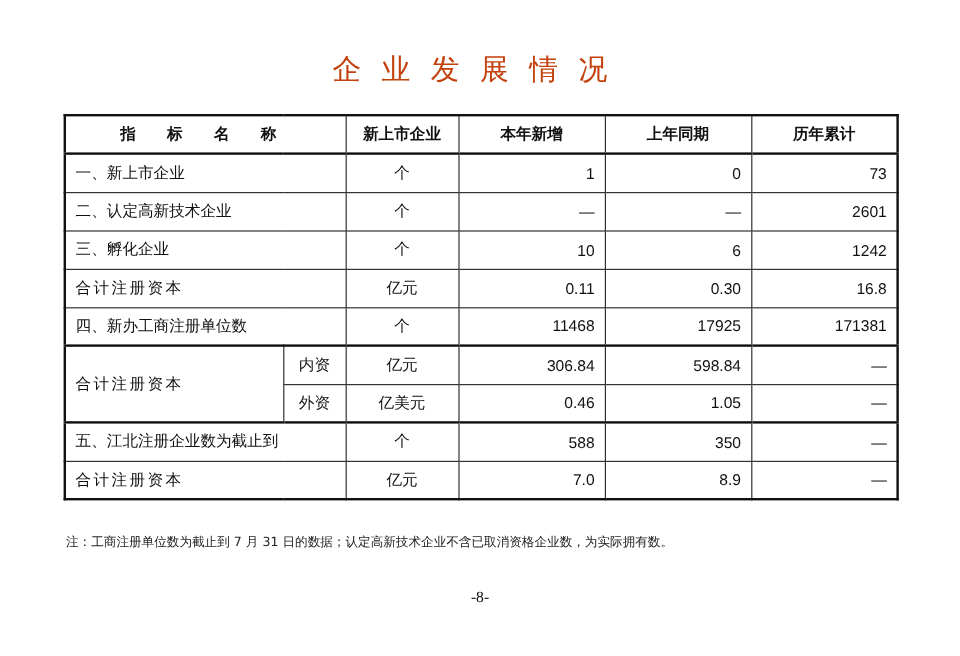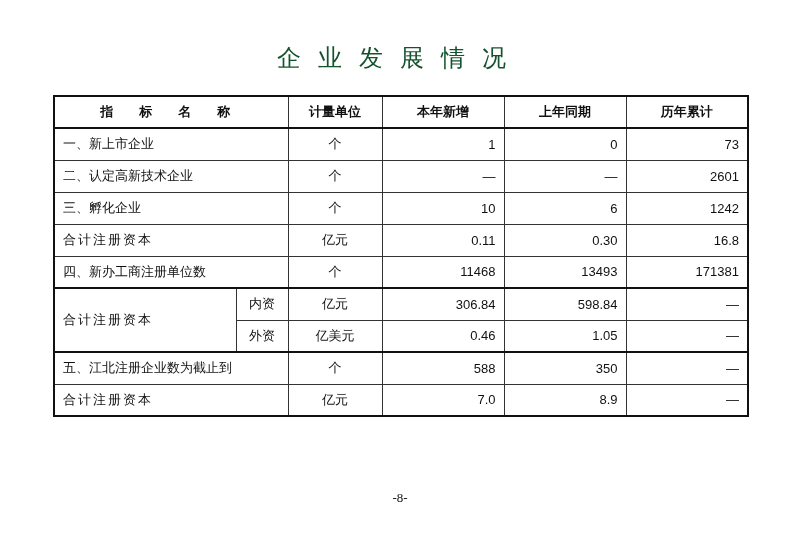--- a/index.html
+++ b/index.html
@@ -3,21 +3,21 @@
 <meta charset="utf-8">
 <style>
   html, body { margin: 0; padding: 0; }
   body {
     width: 800px; height: 547px; background: #ffffff; position: relative;
     overflow: hidden; font-family: "DejaVu Serif", "Liberation Serif", serif; color: #111;
   }
   .title {
     position: absolute; left: 0; width: 800px; top: 42px; text-align: center;
     font-family: Liberation Mono, monospace;
-    font-size: 24px; letter-spacing: 17px; color: #14532d;
+    font-size: 24px; letter-spacing: 17px; color: #c2410c;
   }
   table.data {
     position: absolute; left: 53px; top: 95px; border-collapse: collapse;
     width: 694px; table-layout: fixed;
     border: 2px solid #111;
   }
   table.data td {
     border: 1px solid #333; height: 32px; padding: 0 8px; font-size: 13px;
     box-sizing: border-box; white-space: nowrap;
   }
@@ -52,21 +52,21 @@
     <col style="width:182px">
       <col style="width:52px">
       <col style="width:94px">
     <col style="width:122px">
       <col style="width:122px">
       <col style="width:122px">
   </colgroup>
   <tbody>
       <tr class="hdr thick-bot">
     <td colspan="2" class="name-h">指标名称</td>
-    <td class="vb-l">计量单位</td>
+    <td class="vb-l">新上市企业</td>
     <td class="vb-l">本年新增</td>
     <td class="vb-l">上年同期</td>
     <td class="vb-l">历年累计</td>
   </tr>
 
   <tr>
     <td colspan="2" class="bold">一、新上市企业</td>
     <td class="unit vb-l">个</td>
     <td class="num vb-l">1</td>
     <td class="num vb-l">0</td>
@@ -90,21 +90,21 @@
     <td colspan="2" class="sub">合计注册资本</td>
     <td class="unit vb-l">亿元</td>
     <td class="num vb-l">0.11</td>
     <td class="num vb-l">0.30</td>
     <td class="num vb-l">16.8</td>
   </tr>
   <tr class="thick-bot">
     <td colspan="2" class="bold">四、新办工商注册单位数</td>
     <td class="unit vb-l">个</td>
     <td class="num vb-l">11468</td>
-    <td class="num vb-l">13493</td>
+    <td class="num vb-l">17925</td>
     <td class="num vb-l">171381</td>
   </tr>
   <tr>
     <td rowspan="2" class="sub" style="border-bottom:2px solid #111;">合计注册资本</td>
     <td class="unit vb-l">内资</td>
     <td class="unit vb-l">亿元</td>
     <td class="num vb-l">306.84</td>
     <td class="num vb-l">598.84</td>
     <td class="num vb-l">—</td>
   </tr>
@@ -126,15 +126,16 @@
     <td colspan="2" class="sub">合计注册资本</td>
     <td class="unit vb-l">亿元</td>
     <td class="num vb-l">7.0</td>
     <td class="num vb-l">8.9</td>
     <td class="num vb-l">—</td>
   </tr>
 </tbody>
   </table>
 
 <div class="note">
+  <div>注：工商注册单位数为截止到 7 月 31 日的数据；认定高新技术企业不含已取消资格企业数，为实际拥有数。</div>
 </div>
 
 <div class="page-num">-8-</div>
 
 </body></html>

